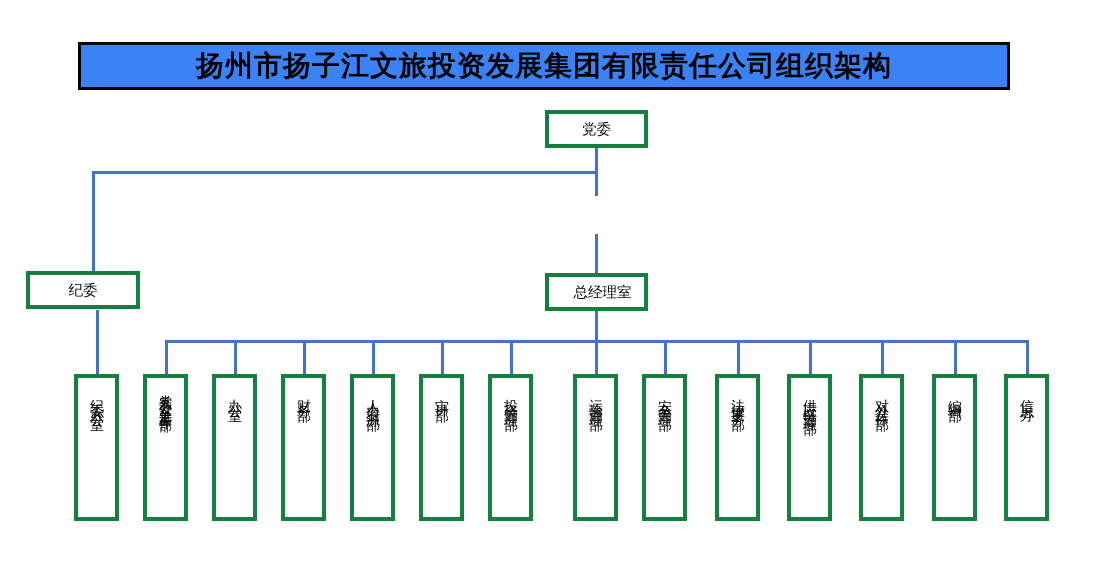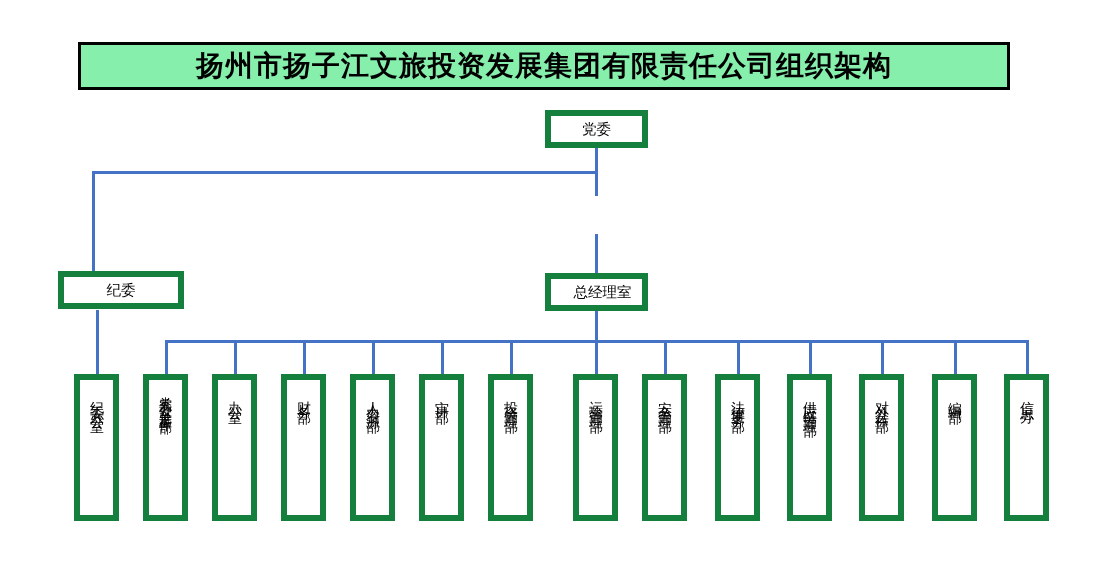--- a/index.html
+++ b/index.html
@@ -18,41 +18,41 @@
     overflow: hidden;
   }
 
   
   .title-banner {
     position: absolute;
     left: 78px;
     top: 42px;
     width: 932px;
     height: 48px;
-    background: #86efac;
+    background: #3b82f6;
     border: 3px solid #000000;
     box-sizing: border-box;
     display: flex;
     align-items: center;
     justify-content: center;
   }
   .title-text {
     font-size: 28px;
     font-weight: 700;
     color: #000000;
     letter-spacing: 1px;
     line-height: 1;
     white-space: nowrap;
   }
 
   
   .node {
     position: absolute;
     box-sizing: border-box;
-    border: 6px solid #15803d;
+    border: 4px solid #15803d;
     background: #ffffff;
     display: flex;
     align-items: center;
     justify-content: center;
     z-index: 3;
   }
   .node-label {
     font-size: 14px;
     color: #000000;
     line-height: 1.12;
@@ -136,21 +136,21 @@
   <div class="line vert" style="left:809px; top:340px; height:35px;"></div>
   <div class="line vert" style="left:881px; top:340px; height:35px;"></div>
   <div class="line vert" style="left:954px; top:340px; height:35px;"></div>
   <div class="line vert" style="left:1026px; top:340px; height:35px;"></div>
 
   <div class="node h" style="left:545px; top:110px; width:103px;">
     <span class="node-label">党委</span>
   </div>
 
 
-  <div class="node h" style="left:58px; top:271px; width:126px;">
+  <div class="node h" style="left:26px; top:271px; width:114px;">
     <span class="node-label">纪委</span>
   </div>
 
   <div class="node h" style="left:545px; top:273px; width:103px;padding-left:12px;">
     <span class="node-label">总经理室</span>
   </div>
 
   <div class="node v" style="left:74px; top:374px;">
     <span class="node-label">纪委办公室</span>
   </div>

